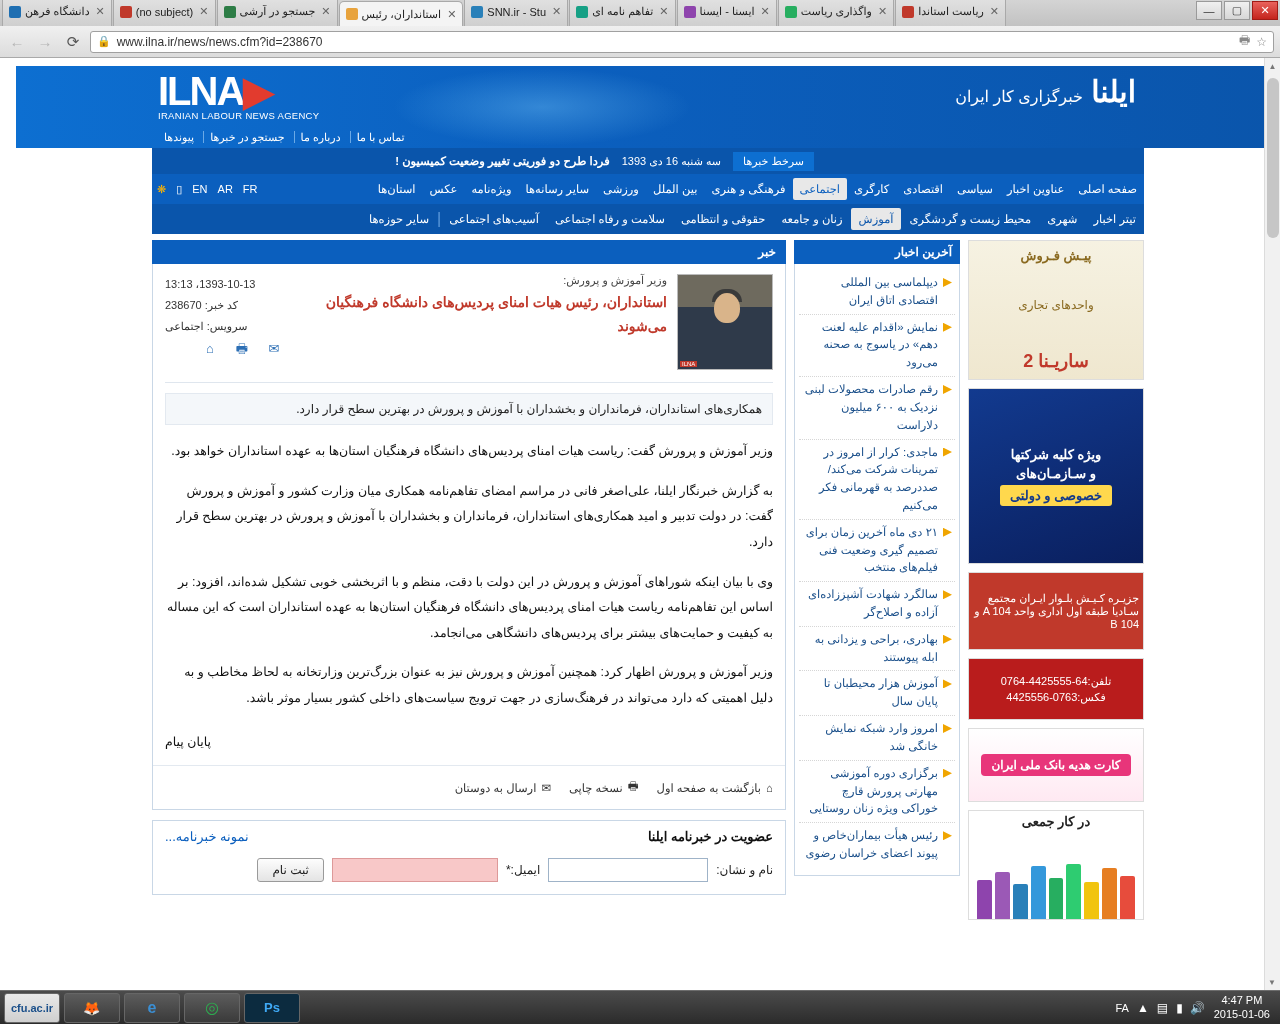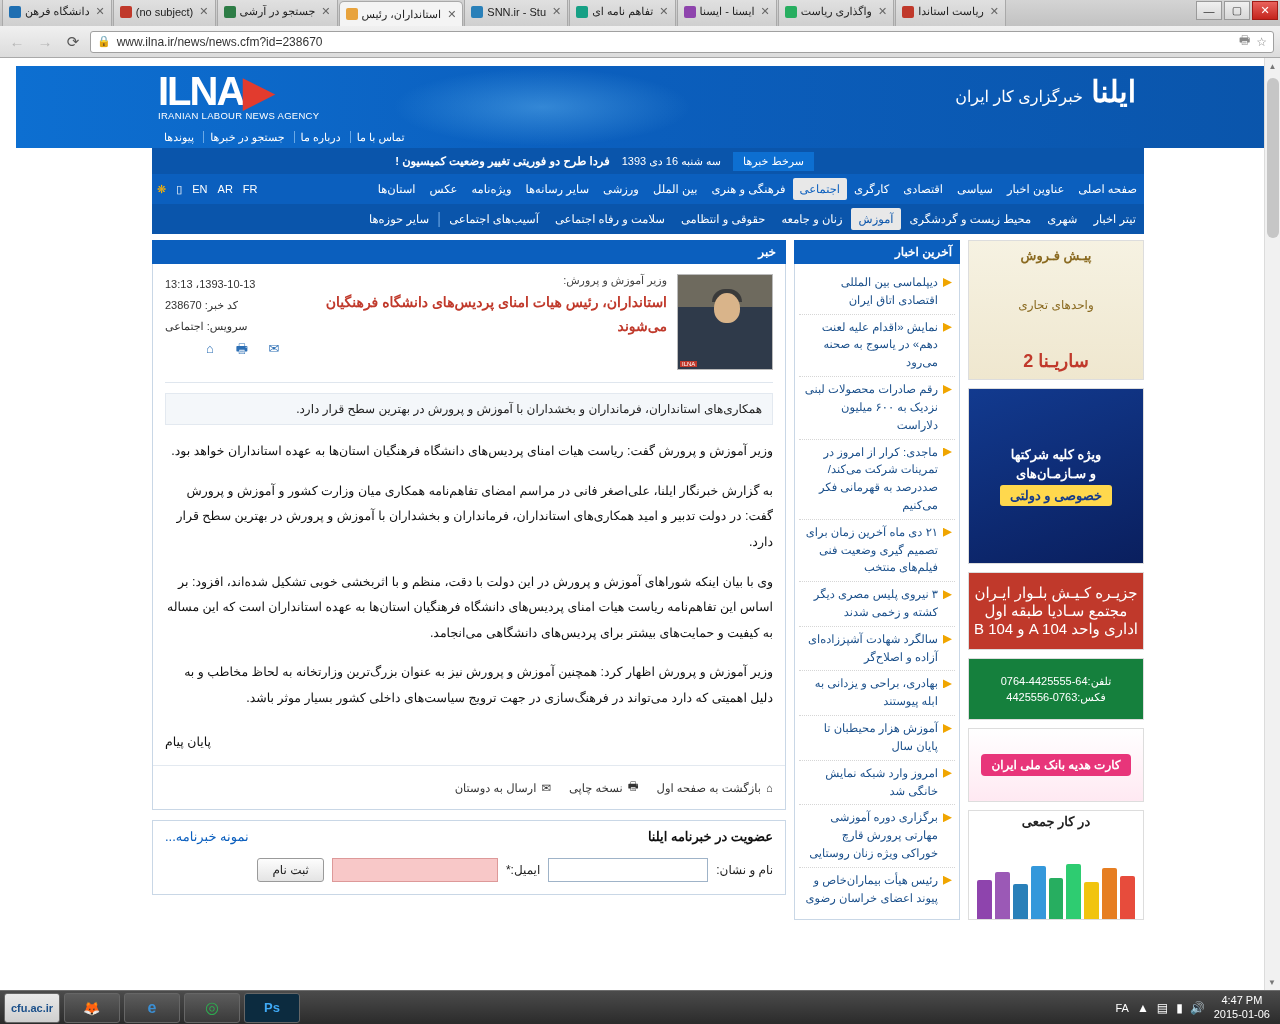--- a/index.html
+++ b/index.html
@@ -113,22 +113,22 @@
          align-items:center; justify-content:center; color:#7a5a18; }
   .ad1 .t1 { font-size:13px; font-weight:bold; color:#8a6a20; }
   .ad1 .t2 { font-size:12px; color:#8a6a20; margin-top:3px; }
   .ad1 .t3 { font-size:18px; font-weight:bold; color:#c0392b; margin-top:6px; }
   .ad2 { height:176px; background:linear-gradient(160deg,#123a8f,#0a1f5e); color:#fff;
          display:flex; flex-direction:column; align-items:center; justify-content:center; gap:4px;margin-top:7px; }
   .ad2 .l1 { font-size:13px; font-weight:bold; }
   .ad2 .l2 { font-size:13px;font-weight:bold; }
   .ad2 .badge { background:#ffd84d; color:#153a8a; font-weight:bold; font-size:13px; padding:3px 10px; border-radius:3px; }
   .ad3 { height:78px; background:#c0392b; color:#fff; display:flex; flex-direction:column;
-         align-items:center; justify-content:center; font-size:15px; text-align:center; gap:2px; padding:4px; }
-  .ad4 { height:62px; background:#15803d; color:#fff; display:flex; flex-direction:column;
+         align-items:center; justify-content:center; font-size:11px; text-align:right; gap:2px; padding:4px; }
+  .ad4 { height:62px; background:#b91c1c; color:#fff; display:flex; flex-direction:column;
          align-items:center; justify-content:center; font-size:11px; gap:3px; }
   .ad5 { height:74px; background:linear-gradient(#fff,#ffe9f2); display:flex; align-items:center; justify-content:center; }
   .ad5 .k { background:#e8357a; color:#fff; font-size:12px; font-weight:bold; padding:4px 10px; border-radius:4px; }
   .ad6 { height:110px; background:#fff; display:flex; flex-direction:column; align-items:center; }
   .ad6 .cap { font-size:13px; font-weight:bold; color:#222; padding:3px 0; }
   .pencils { height:86px; width:100%; display:flex; align-items:flex-end; gap:3px; padding:0 8px 2px; }
   .pencil { flex:1; border-radius:2px 2px 0 0; }
 
   
   .col-latest { width:166px; flex:0 0 166px; }
@@ -382,24 +382,20 @@
               <span class="bullet"></span>
               <span class="txt">رقم صادرات محصولات لبنی نزدیک به ۶۰۰ میلیون دلاراست</span>
             </div>
             <div class="latest-item">
               <span class="bullet"></span>
               <span class="txt">ماجدی: کرار از امروز در تمرینات شرکت می‌کند/ صددرصد به قهرمانی فکر می‌کنیم</span>
             </div>
             <div class="latest-item">
               <span class="bullet"></span>
               <span class="txt">۲۱ دی ماه آخرین زمان برای تصمیم گیری وضعیت فنی فیلم‌های منتخب</span>
-            </div>
-            <div class="latest-item">
-              <span class="bullet"></span>
-              <span class="txt">۳ نیروی پلیس مصری دیگر کشته و زخمی شدند</span>
             </div>
             <div class="latest-item">
               <span class="bullet"></span>
               <span class="txt">سالگرد شهادت آشپززاده‌ای آزاده و اصلاح‌گر</span>
             </div>
             <div class="latest-item">
               <span class="bullet"></span>
               <span class="txt">بهادری، براحی و یزدانی به ابله پیوستند</span>
             </div>
             <div class="latest-item">

